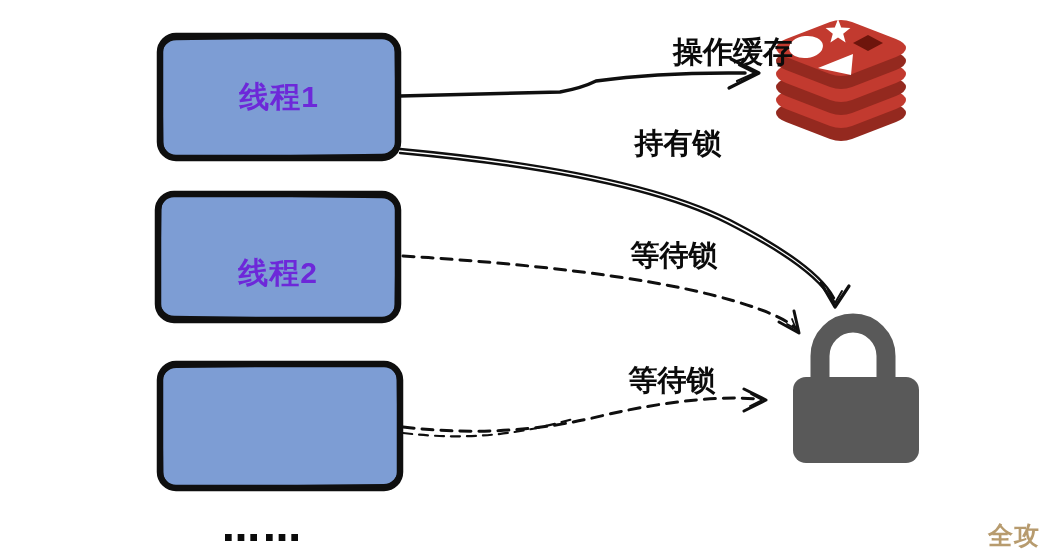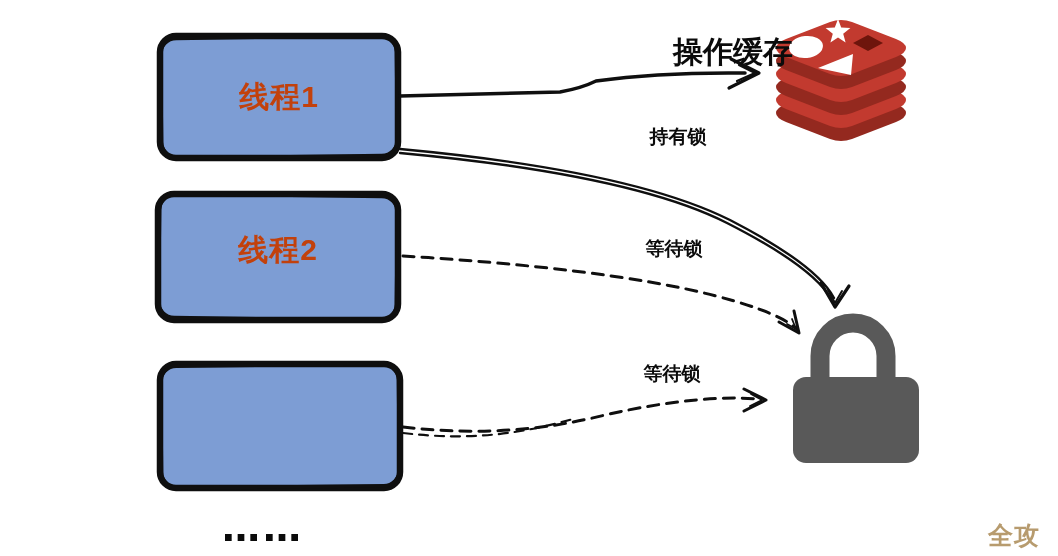--- a/index.html
+++ b/index.html
@@ -16,27 +16,27 @@
     position:relative;
     width:1058px;height:556px;
     background:#ffffff;
     overflow:hidden;
     font-family:"Liberation Sans","DejaVu Sans",sans-serif;
   }
   .layer{position:absolute;left:0;top:0;width:1058px;height:556px;}
   .node-label{
     position:absolute;
     display:flex;align-items:center;justify-content:center;
-    font-weight:bold;font-size:30px;color:#c2410c;
+    font-weight:bold;font-size:30px;color:#6d28d9;
     letter-spacing:1px;
     pointer-events:none;
   }
   .edge-label{
     position:absolute;
-    font-weight:bold;font-size:19px;color:#0b0b0b;
+    font-weight:bold;font-size:29px;color:#0b0b0b;
     text-align:center;
     pointer-events:none;
     white-space:nowrap;
   }
   .ellipsis{
     position:absolute;left:222px;top:506px;
     font-weight:bold;font-size:38px;color:#0b0b0b;
     letter-spacing:3px;
     font-family:"DejaVu Sans",sans-serif;
   }
@@ -107,21 +107,21 @@
       <path fill="var(--redis-hole)" d="M 85 25 L 100 17 L 115 25 L 100 33 Z"></path>
     </g>
 
     <g>
       <path d="M 820 380 L 820 356 A 33 33 0 0 1 886 356 L 886 380" fill="none" stroke="var(--lock-gray)" stroke-width="19"></path>
       <rect x="793" y="377" width="126" height="86" rx="13" fill="var(--lock-gray)"></rect>
     </g>
   </svg>
 
   <div class="node-label" style="left:160px;top:36px;width:238px;height:122px;">线程1</div>
-  <div class="node-label" style="left:158px;top:187px;width:240px;height:126px;">线程2</div>
+  <div class="node-label" style="left:158px;top:210px;width:240px;height:126px;">线程2</div>
 
   <div class="edge-label" style="left:618px;top:32px;width:134px;font-size:30px;margin-left:48px;">操作缓存</div>
   <div class="edge-label" style="left:626px;top:124px;width:104px;">持有锁</div>
   <div class="edge-label" style="left:622px;top:236px;width:104px;">等待锁</div>
   <div class="edge-label" style="left:620px;top:361px;width:104px;">等待锁</div>
 
   <div class="ellipsis">……</div>
 
   <div class="watermark">全攻略</div>
 </div>

